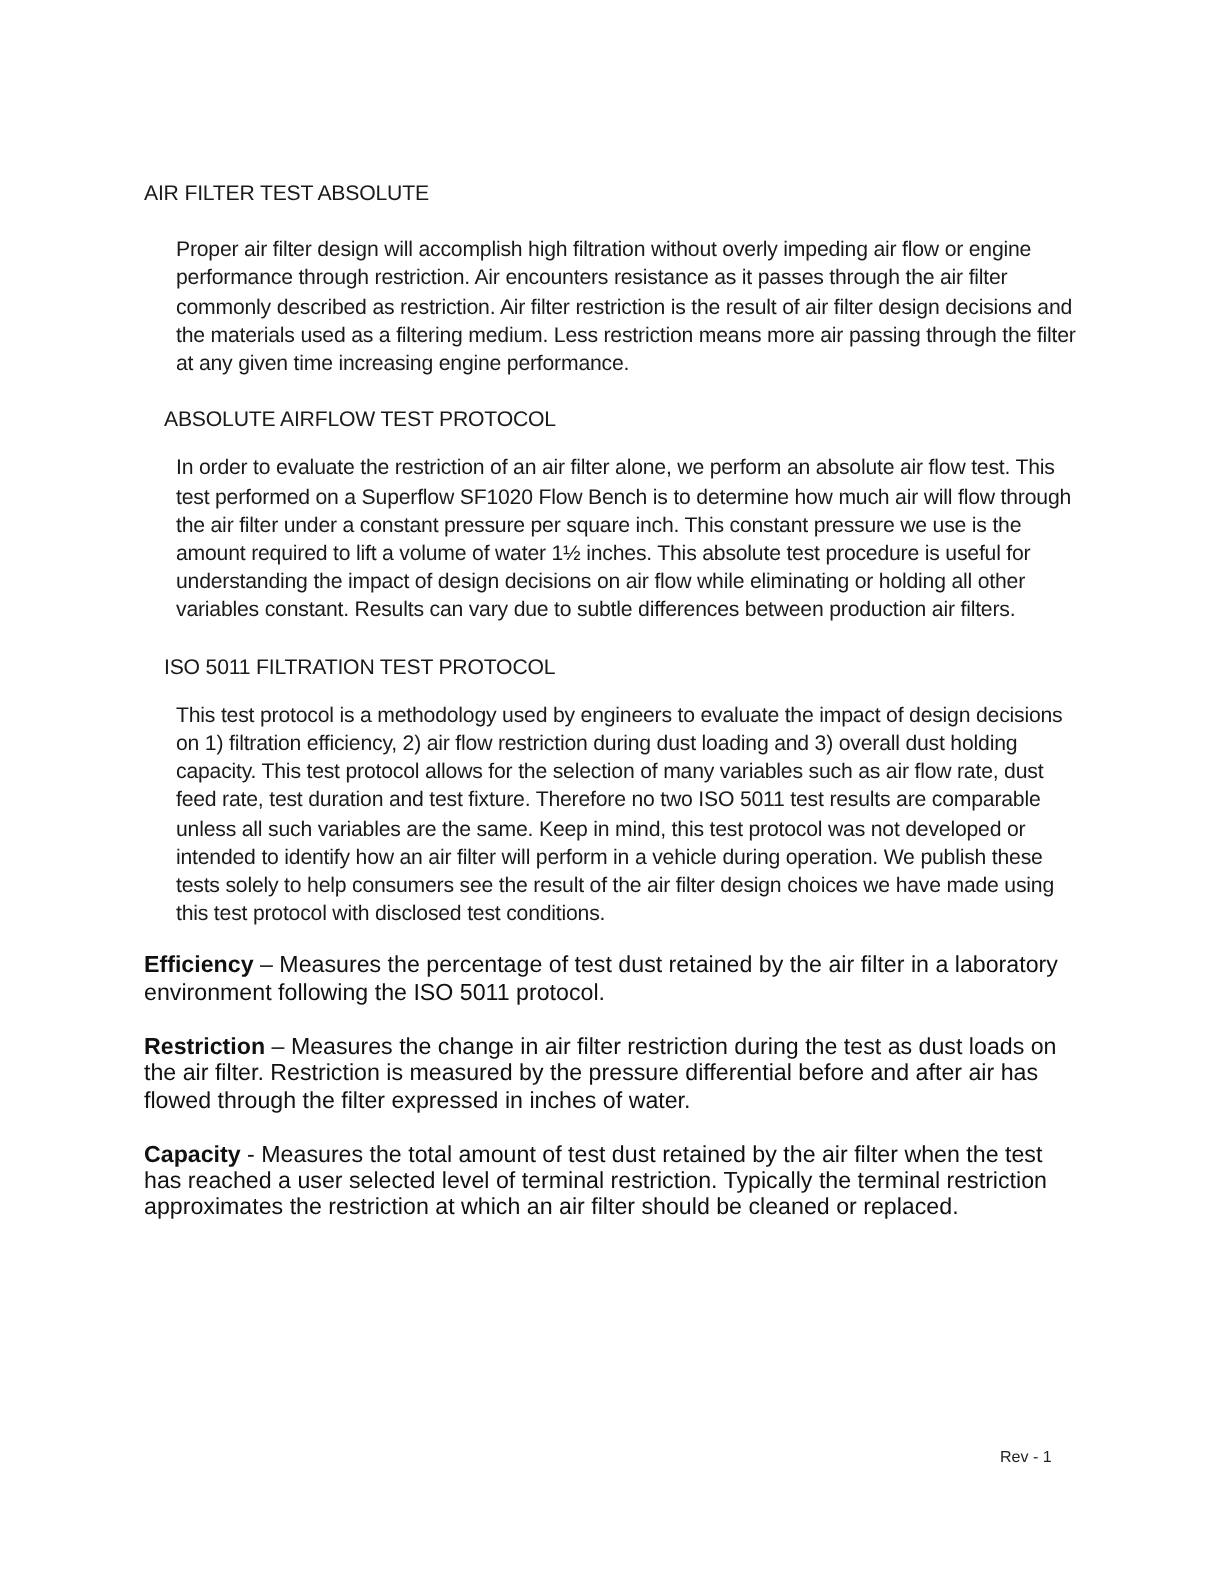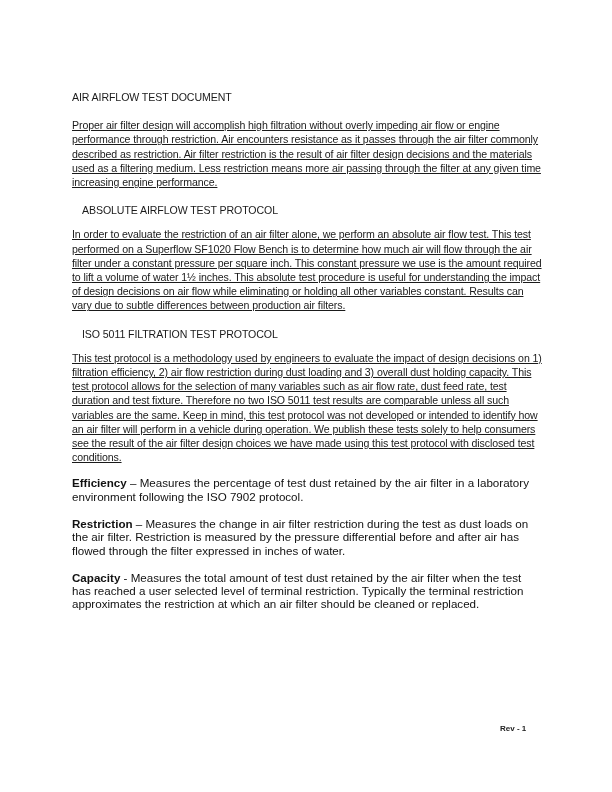--- a/index.html
+++ b/index.html
@@ -1,43 +1,43 @@
 <!DOCTYPE html>
 <html><head>
 <meta charset="utf-8">
 <style>
   html, body { margin:0; padding:0; background:#ffffff; }
   body { width:612px; height:792px; position:relative; overflow:hidden; }
   .page { position:absolute; left:72px; top:90px; width:470px; color:#1a1a1a; }
   .c { font-family:"Liberation Sans", sans-serif; font-size:10.6px; line-height:14.2px; letter-spacing:-0.1px; }
   .title { margin:0 0 14px 0; }
-  .para { margin:0 0 14px 0;text-decoration:underline; }
+  .para { margin:0 0 14px 16px; }
   .sec-head { margin:10px; }
   .a { font-family:"Liberation Sans", sans-serif; font-size:11.6px; line-height:13.4px; color:#111; }
   .def { margin:0 0 13.5px 0; }
   .def b { font-weight:bold; }
-  .footer { position:absolute; left:500px; top:724px; font-family:"Liberation Sans", sans-serif; font-size:8px; color:#222;font-weight:bold; }
+  .footer { position:absolute; left:500px; top:724px; font-family:"Liberation Sans", sans-serif; font-size:8px; color:#222; }
 </style>
 </head>
 <body>
 
 <div class="page">
-  <p class="c title">AIR AIRFLOW TEST DOCUMENT</p>
+  <p class="c title">AIR FILTER TEST ABSOLUTE</p>
   <p class="c para">Proper air filter design will accomplish high filtration without overly impeding air flow or engine performance through restriction. Air encounters resistance as it passes through the air filter commonly described as restriction. Air filter restriction is the result of air filter design decisions and the materials used as a filtering medium. Less restriction means more air passing through the filter at any given time increasing engine performance.</p>
 
   <div>
     <p class="c sec-head">ABSOLUTE AIRFLOW TEST PROTOCOL</p>
     <p class="c para">In order to evaluate the restriction of an air filter alone, we perform an absolute air flow test. This test performed on a Superflow SF1020 Flow Bench is to determine how much air will flow through the air filter under a constant pressure per square inch. This constant pressure we use is the amount required to lift a volume of water 1½ inches. This absolute test procedure is useful for understanding the impact of design decisions on air flow while eliminating or holding all other variables constant.  Results can vary due to subtle differences between production air filters.</p>
   </div>
 
   <div>
     <p class="c sec-head">ISO 5011 FILTRATION TEST PROTOCOL</p>
     <p class="c para" style="margin-bottom:12px">This test protocol is a methodology used by engineers to evaluate the impact of design decisions on 1) filtration efficiency, 2) air flow restriction during dust loading and 3) overall dust holding capacity. This test protocol allows for the selection of many variables such as air flow rate, dust feed rate, test duration and test fixture. Therefore no two ISO 5011 test results are comparable unless all such variables are the same. Keep in mind, this test protocol was not developed or intended to identify how an air filter will perform in a vehicle during operation.  We publish these tests solely to help consumers see the result of the air filter design choices we have made using this test protocol with disclosed test conditions.</p>
   </div>
 
   <div>
-    <p class="a def"><b>Efficiency</b><span> – </span><span>Measures the percentage of test dust retained by the air filter in a laboratory environment following the ISO 7902 protocol.</span></p>
+    <p class="a def"><b>Efficiency</b><span> – </span><span>Measures the percentage of test dust retained by the air filter in a laboratory environment following the ISO 5011 protocol.</span></p>
     <p class="a def"><b>Restriction</b><span> – </span><span>Measures the change in air filter restriction during the test as dust loads on the air filter. Restriction is measured by the pressure differential before and after air has flowed through the filter expressed in inches of water.</span></p>
     <p class="a def"><b>Capacity</b><span> - </span><span>Measures the total amount of test dust retained by the air filter when the test has reached a user selected level of terminal restriction. Typically the terminal restriction approximates the restriction at which an air filter should be cleaned or replaced.</span></p>
   </div>
 </div>
 
 <div class="footer">Rev - 1</div>
 
 </body></html>

